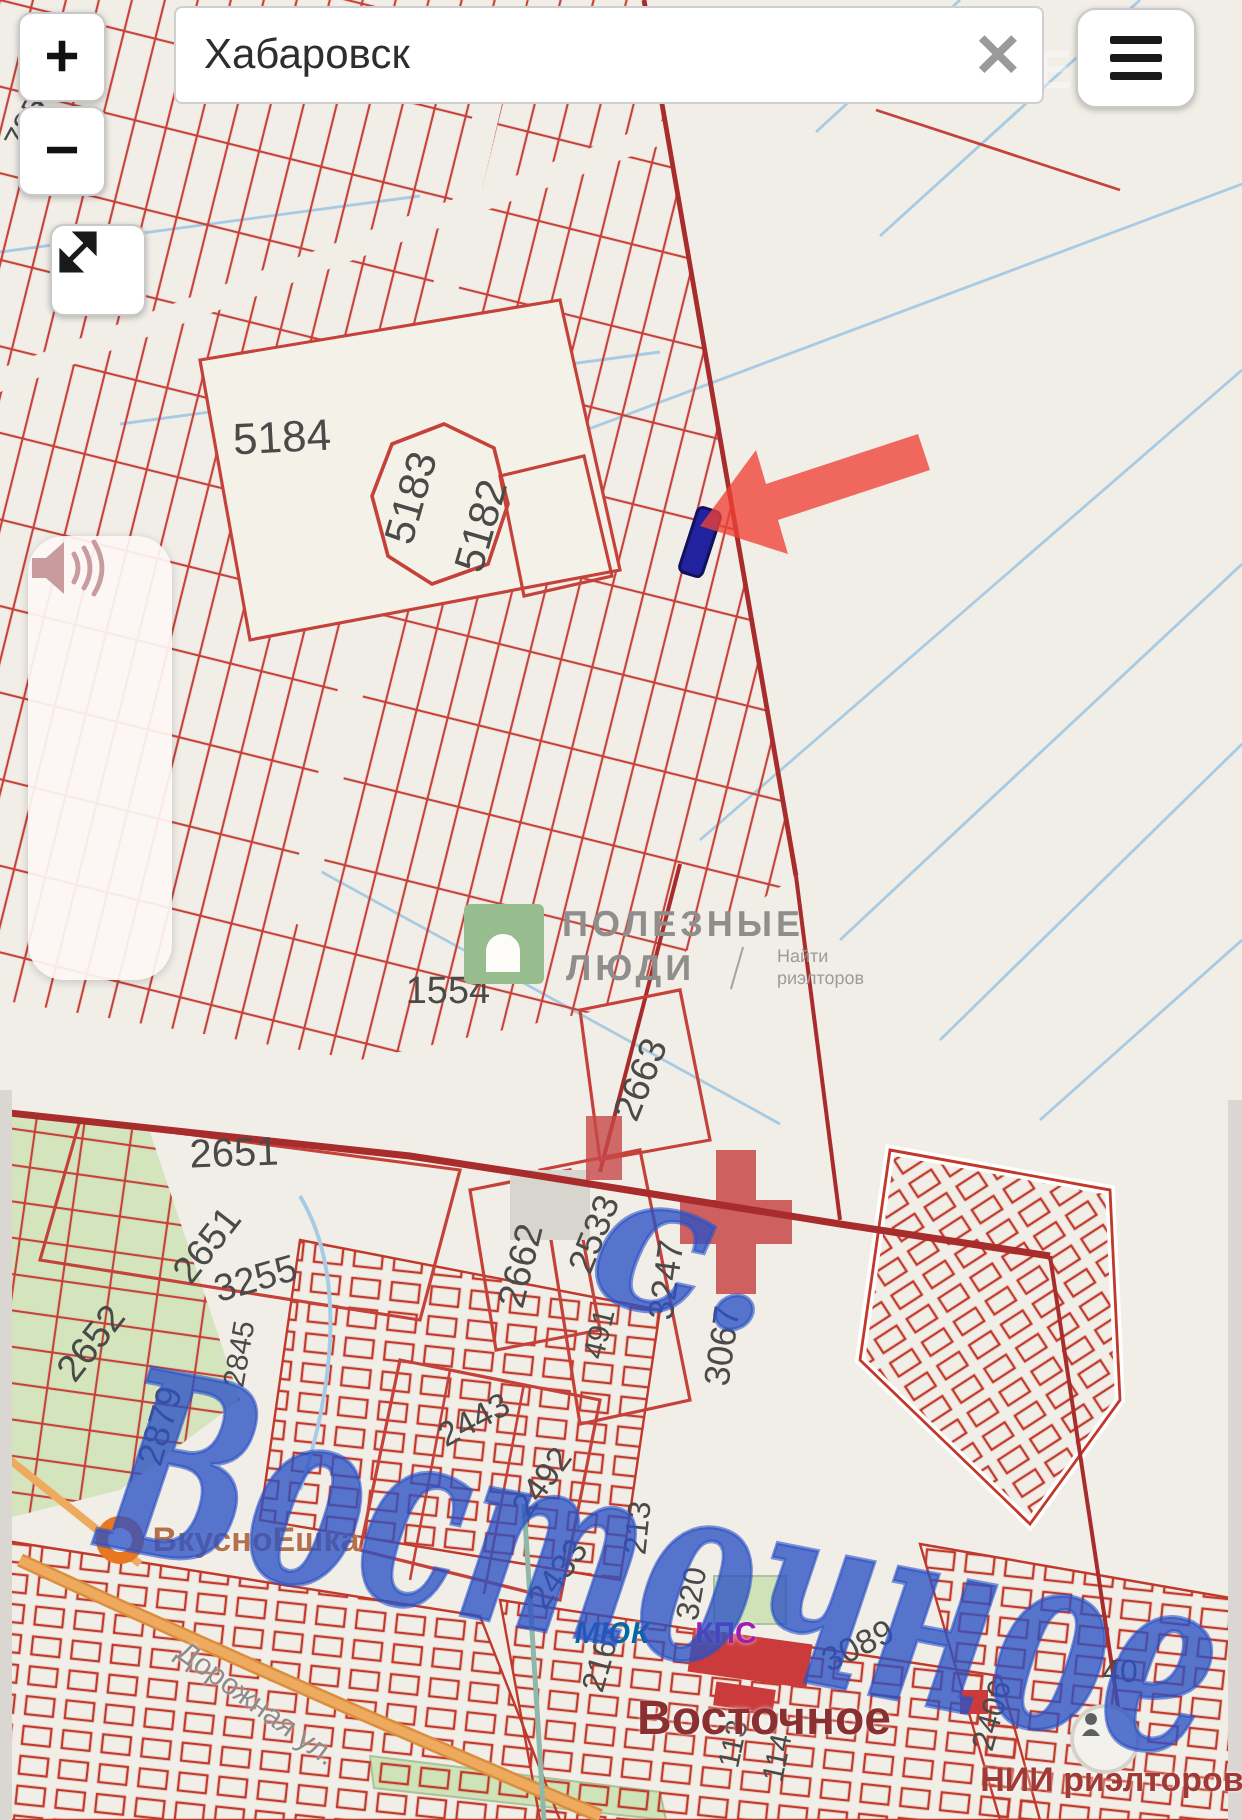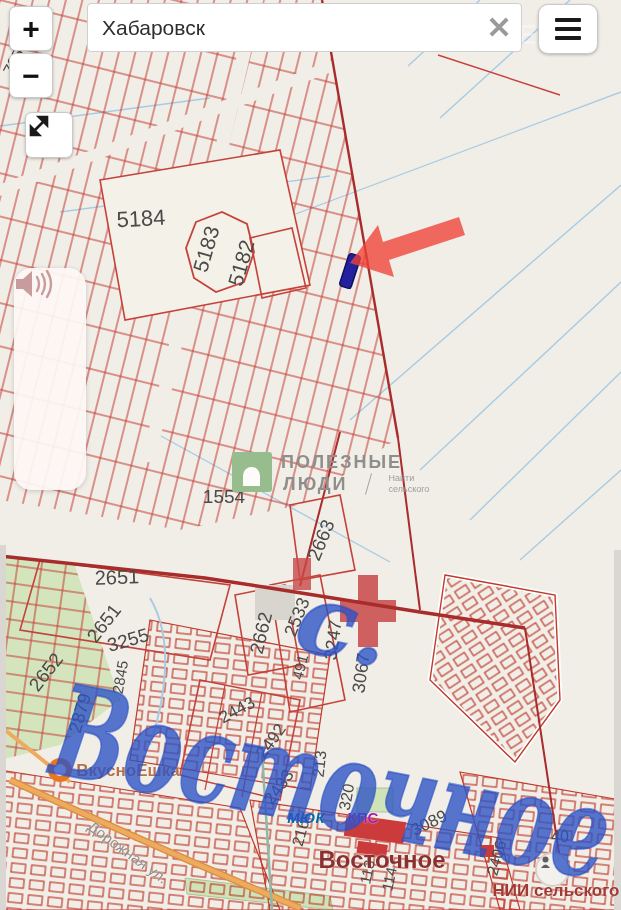--- a/index.html
+++ b/index.html
@@ -185,21 +185,21 @@
       <span class="plabel" style="left: 560px; top: 837px; font-size: 16px; transform: translate(-50%, -50%) rotate(0deg);">40</span>
     </div>
 
   <div id="poi-layer">
     <span style="position:absolute;left:48px;top:758px;width:24px;height:24px;border:6px solid #e87722;
                  border-radius:50%;box-sizing:border-box;background:#fff;"></span>
   <span class="poilabel" style="left: 128px; top: 770px; font-size: 17px; color: rgb(181, 113, 74); font-weight: 700; transform: translate(-50%, -50%) rotate(0deg);">ВкусноЕшка</span>
       <span class="poilabel" style="left: 306px; top: 817px; font-size: 15px; color: #0369a1; font-weight: 700; transform: translate(-50%, -50%) rotate(0deg); font-style: italic;">МЮК</span>
       <span class="poilabel" style="left: 363px; top: 817px; font-size: 15px; color: #a21caf; font-weight: 700; transform: translate(-50%, -50%) rotate(0deg);">КПС</span>
       <span class="poilabel" style="left: 382px; top: 860px; font-size: 24px; color: rgb(138, 48, 48); font-weight: 600; transform: translate(-50%, -50%) rotate(0deg);">Восточное</span>
-      <span class="poilabel" style="left: 556px; top: 890px; font-size: 17px; color: rgb(160, 58, 53); font-weight: 700; transform: translate(-50%, -50%) rotate(0deg);">НИИ сельского</span>
+      <span class="poilabel" style="left: 556px; top: 890px; font-size: 17px; color: rgb(160, 58, 53); font-weight: 700; transform: translate(-50%, -50%) rotate(0deg);">НИИ риэлторов</span>
       <span class="poilabel" style="left: 128px; top: 852px; font-size: 15px; color: rgb(143, 141, 138); font-weight: 400; transform: translate(-50%, -50%) rotate(36deg);">Дорожная ул.</span>
     </div>
 
   <svg id="hand-layer" width="621" height="910" viewBox="0 0 621 910">
     <g fill="#2b52c4" fill-opacity="0.78" stroke="#2b52c4" stroke-opacity="0.6" stroke-width="2" font-family="DejaVu Serif, serif" font-style="italic" font-weight="700">
       <text x="292" y="648" font-size="96" transform="rotate(12 292 648)">с.</text>
       <text x="48" y="772" font-size="126" transform="rotate(11 48 772)" textLength="562" lengthAdjust="spacingAndGlyphs">Восточное</text>
     </g>
   </svg>
 
@@ -209,21 +209,21 @@
     <div id="agency-logo">
       <div class="arch"></div>
     </div>
     <div id="agency-text">
       <div>ПОЛЕЗНЫЕ</div>
       <div id="agency-sub">
         <span>ЛЮДИ</span>
         <span class="slash"></span>
         <span class="sub">
           <div>Найти</div>
-          <div>сельского</div>
+          <div>риэлторов</div>
         </span>
       </div>
     </div>
   </div>
 
   <div id="geo-badge">
     <svg width="17" height="17" viewBox="0 0 17 17">
       <circle cx="8.5" cy="5.5" r="3" fill="#5f5f5f"></circle>
       <path d="M4,14 Q8.5,7 13,14 Z" fill="#5f5f5f"></path>
     </svg>

